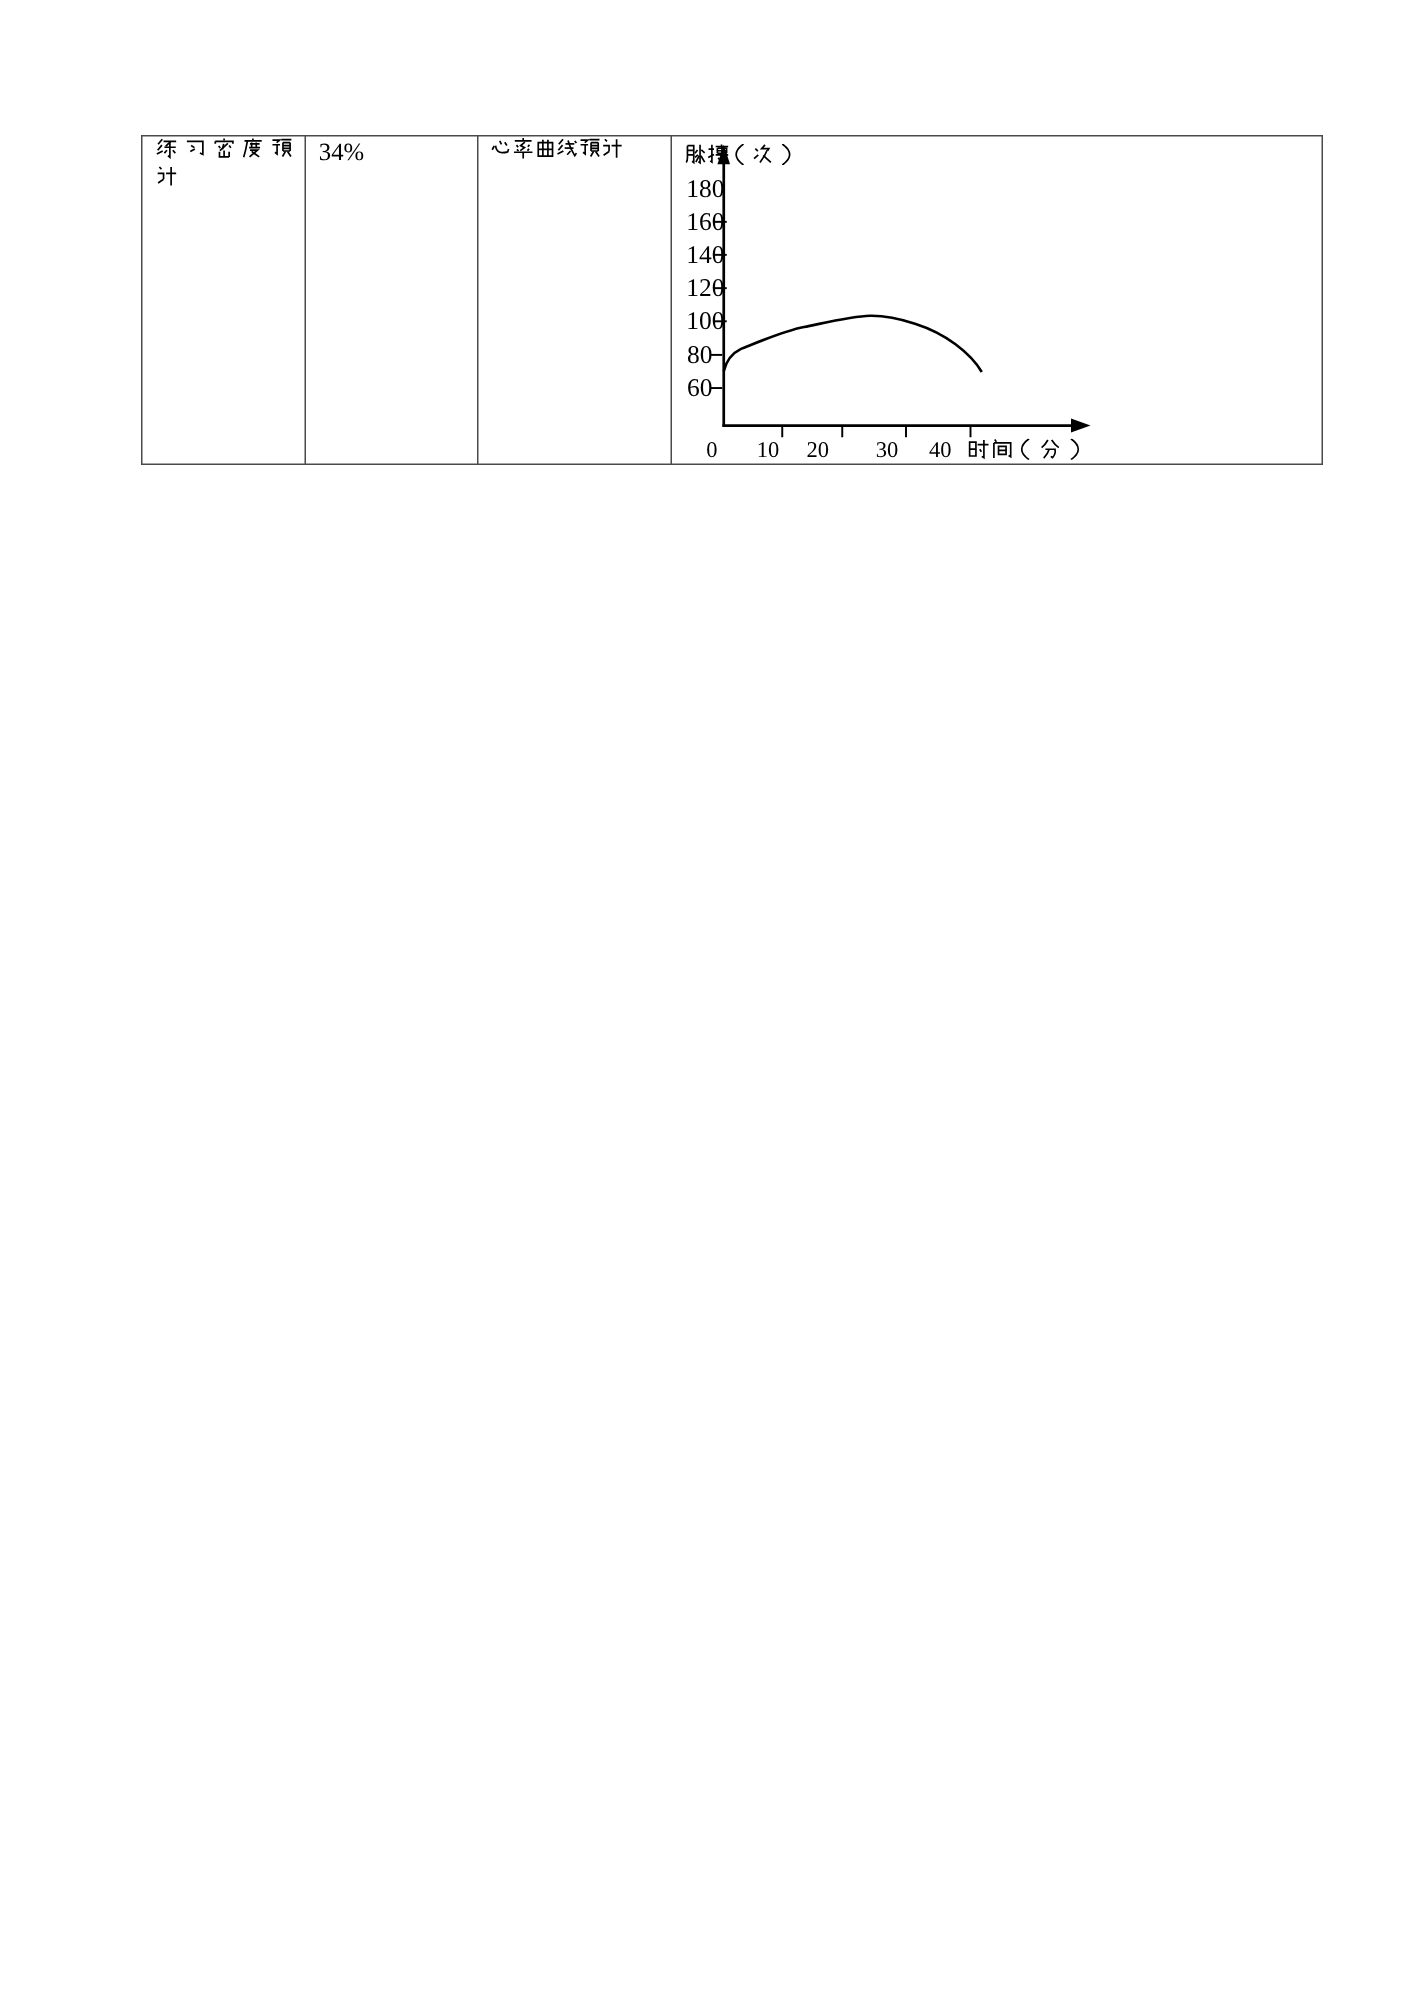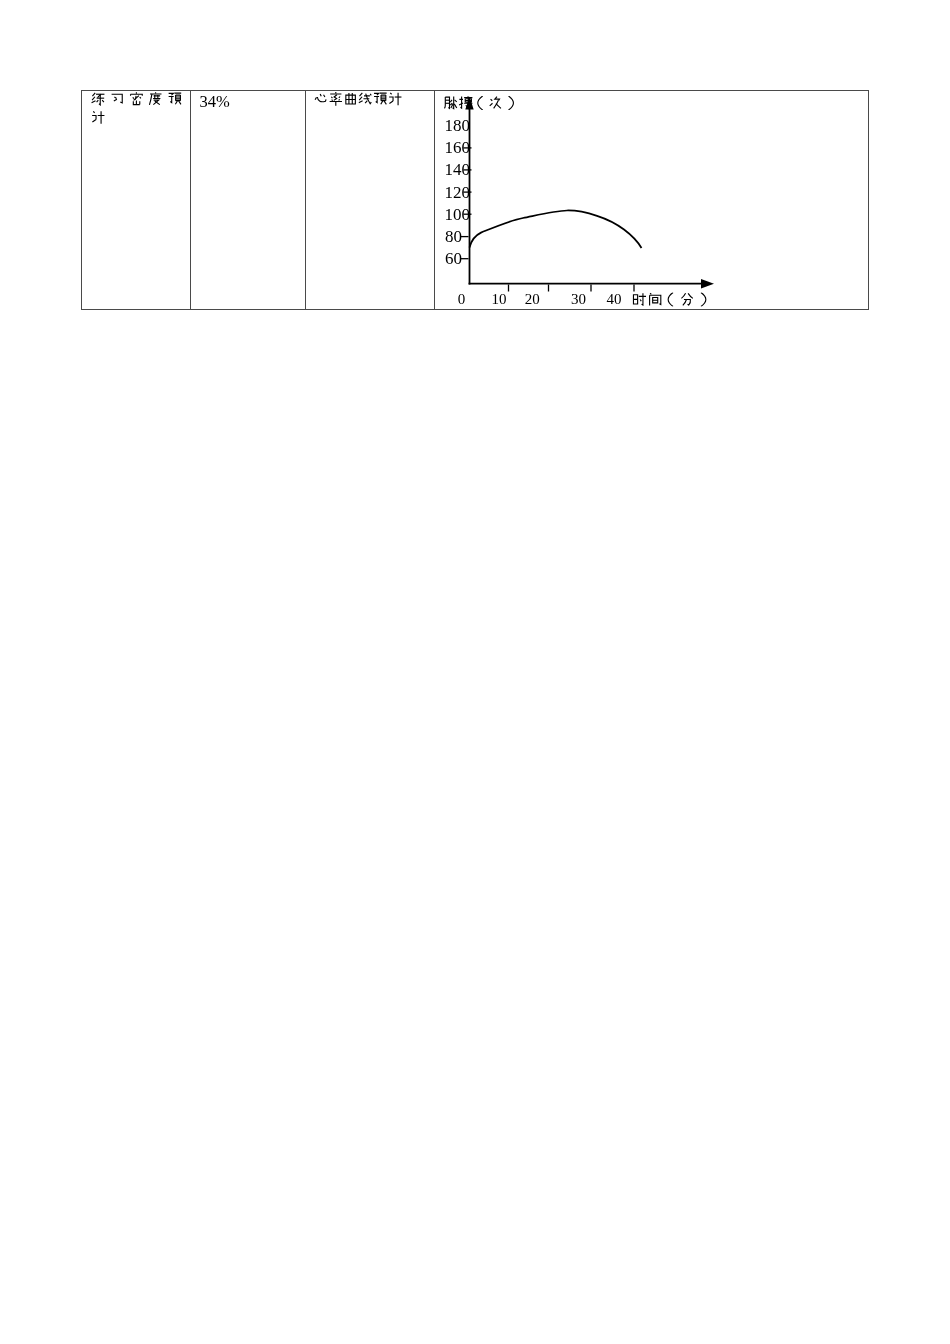--- a/index.html
+++ b/index.html
@@ -1,16 +1,16 @@
 <!DOCTYPE html>
 <html><head>
 <meta charset="utf-8">
 <style>
   html,body{margin:0;padding:0;background:#ffffff;}
-  .page{position:relative;width:884px;height:1344px;background:#ffffff;overflow:hidden;}
+  .page{position:relative;width:884px;height:1344px;background:#ffffff;overflow:hidden;margin-left:13px;}
   svg text{font-family:"Liberation Serif",serif;fill:#000000;}
 </style>
 </head>
 <body>
 
 <div class="page">
 <svg width="950" height="1344" viewBox="0 0 950 1344">
 <defs>
 <g id="strokes" stroke="#000" stroke-width="8" fill="none" stroke-linecap="butt"></g>
 <symbol id="g-lian" viewBox="0 0 100 100">

